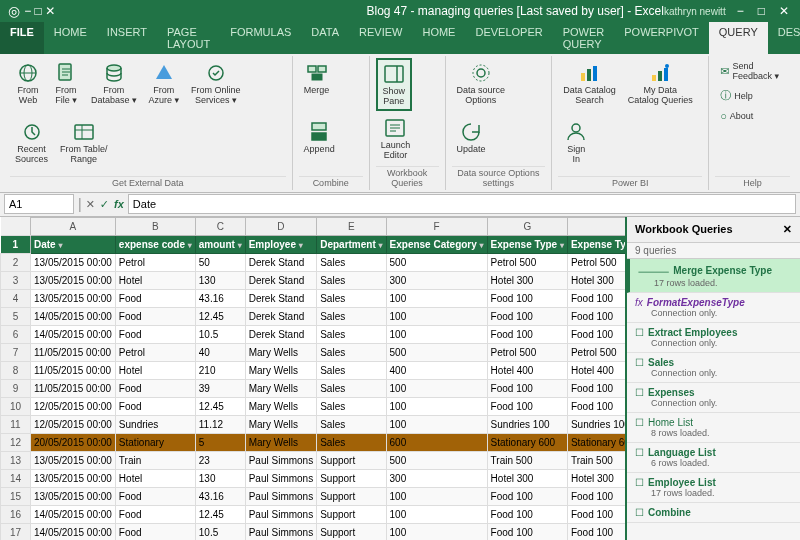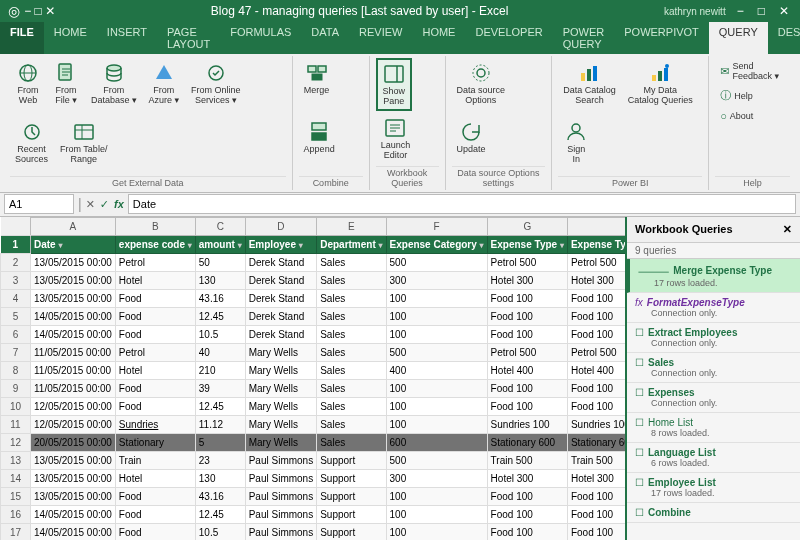--- a/index.html
+++ b/index.html
@@ -1,20 +1,20 @@
 <!DOCTYPE html>
 <html><head>
   <meta charset="utf-8">
   <style>
     * { box-sizing: border-box; margin: 0; padding: 0; }
     body { font-family: 'Segoe UI', Arial, sans-serif; font-size: 11px; background: #f0f0f0; overflow: hidden; width: 800px; height: 540px; }
     
     
     #title-bar { background: #217346; color: white; height: 22px; display: flex; align-items: center; justify-content: space-between; padding: 0 8px; font-size: 12px; }
-    #title-bar .title { flex: 1; text-align: center; }
+    #title-bar .title { flex: 1; text-align: right; }
     
     
     #ribbon { background: #fde047; }
     #ribbon-tabs { display: flex; background: #217346; }
     .ribbon-tab { padding: 4px 10px; color: #cce8d4; font-size: 11px; cursor: pointer; }
     .ribbon-tab.active { background: #f0f0f0; color: #333; }
     #ribbon-content { background: #f0f0f0; border-bottom: 1px solid #bbb; padding: 2px 4px; display: flex; gap: 0; min-height: 72px; }
     .ribbon-group { display: flex; flex-direction: column; border-right: 1px solid #ccc; padding: 2px 6px; }
     .ribbon-group-buttons { display: flex; flex-wrap: wrap; gap: 2px; flex: 1; }
     .ribbon-group-label { font-size: 9px; color: #666; text-align: center; margin-top: 2px; border-top: 1px solid #ddd; padding-top: 1px; }
@@ -428,29 +428,29 @@
               <td style="border: 1px solid rgb(221, 221, 221); padding: 1px 3px; font-size: 10px; white-space: nowrap; overflow: hidden;">12.45</td>
               <td style="border: 1px solid rgb(221, 221, 221); padding: 1px 3px; font-size: 10px; white-space: nowrap; overflow: hidden;">Mary Wells</td>
               <td style="border: 1px solid rgb(221, 221, 221); padding: 1px 3px; font-size: 10px; white-space: nowrap; overflow: hidden;">Sales</td>
               <td style="border: 1px solid rgb(221, 221, 221); padding: 1px 3px; font-size: 10px; white-space: nowrap; overflow: hidden;">100</td>
               <td style="border: 1px solid rgb(221, 221, 221); padding: 1px 3px; font-size: 10px; white-space: nowrap; overflow: hidden;">Food 100</td>
               <td style="border: 1px solid rgb(221, 221, 221); padding: 1px 3px; font-size: 10px; white-space: nowrap; overflow: hidden;">Food 100</td>
             </tr>
             <tr style="background: rgb(249, 249, 249);">
               <td class="row-num" style="background: rgb(240, 240, 240); text-align: center; color: rgb(85, 85, 85); width: 30px; border: 1px solid rgb(221, 221, 221); padding: 1px 3px; font-size: 10px;">11</td>
               <td style="border: 1px solid rgb(221, 221, 221); padding: 1px 3px; font-size: 10px; white-space: nowrap; overflow: hidden;">12/05/2015 00:00</td>
-              <td style="border: 1px solid rgb(221, 221, 221); padding: 1px 3px; font-size: 10px; white-space: nowrap; overflow: hidden; text-decoration: underline;">Sundries</td>
+              <td style="border: 1px solid rgb(221, 221, 221); padding: 1px 3px; font-size: 10px; white-space: nowrap; overflow: hidden;">Sundries</td>
               <td style="border: 1px solid rgb(221, 221, 221); padding: 1px 3px; font-size: 10px; white-space: nowrap; overflow: hidden;">11.12</td>
               <td style="border: 1px solid rgb(221, 221, 221); padding: 1px 3px; font-size: 10px; white-space: nowrap; overflow: hidden;">Mary Wells</td>
               <td style="border: 1px solid rgb(221, 221, 221); padding: 1px 3px; font-size: 10px; white-space: nowrap; overflow: hidden;">Sales</td>
               <td style="border: 1px solid rgb(221, 221, 221); padding: 1px 3px; font-size: 10px; white-space: nowrap; overflow: hidden;">100</td>
               <td style="border: 1px solid rgb(221, 221, 221); padding: 1px 3px; font-size: 10px; white-space: nowrap; overflow: hidden;">Sundries 100</td>
               <td style="border: 1px solid rgb(221, 221, 221); padding: 1px 3px; font-size: 10px; white-space: nowrap; overflow: hidden;">Sundries 100</td>
             </tr>
-            <tr style="background: #737373; margin-left: 29px;">
+            <tr style="background: #a16207; margin-left: 29px;">
               <td class="row-num" style="background: rgb(240, 240, 240); text-align: center; color: rgb(85, 85, 85); width: 30px; border: 1px solid rgb(221, 221, 221); padding: 1px 3px; font-size: 10px;">12</td>
               <td style="border: 1px solid rgb(221, 221, 221); padding: 1px 3px; font-size: 10px; white-space: nowrap; overflow: hidden;">20/05/2015 00:00</td>
               <td style="border: 1px solid rgb(221, 221, 221); padding: 1px 3px; font-size: 10px; white-space: nowrap; overflow: hidden;">Stationary</td>
               <td style="border: 1px solid rgb(221, 221, 221); padding: 1px 3px; font-size: 10px; white-space: nowrap; overflow: hidden;">5</td>
               <td style="border: 1px solid rgb(221, 221, 221); padding: 1px 3px; font-size: 10px; white-space: nowrap; overflow: hidden;">Mary Wells</td>
               <td style="border: 1px solid rgb(221, 221, 221); padding: 1px 3px; font-size: 10px; white-space: nowrap; overflow: hidden;">Sales</td>
               <td style="border: 1px solid rgb(221, 221, 221); padding: 1px 3px; font-size: 10px; white-space: nowrap; overflow: hidden;">600</td>
               <td style="border: 1px solid rgb(221, 221, 221); padding: 1px 3px; font-size: 10px; white-space: nowrap; overflow: hidden;">Stationary 600</td>
               <td style="border: 1px solid rgb(221, 221, 221); padding: 1px 3px; font-size: 10px; white-space: nowrap; overflow: hidden;">Stationary 600</td>
             </tr>

